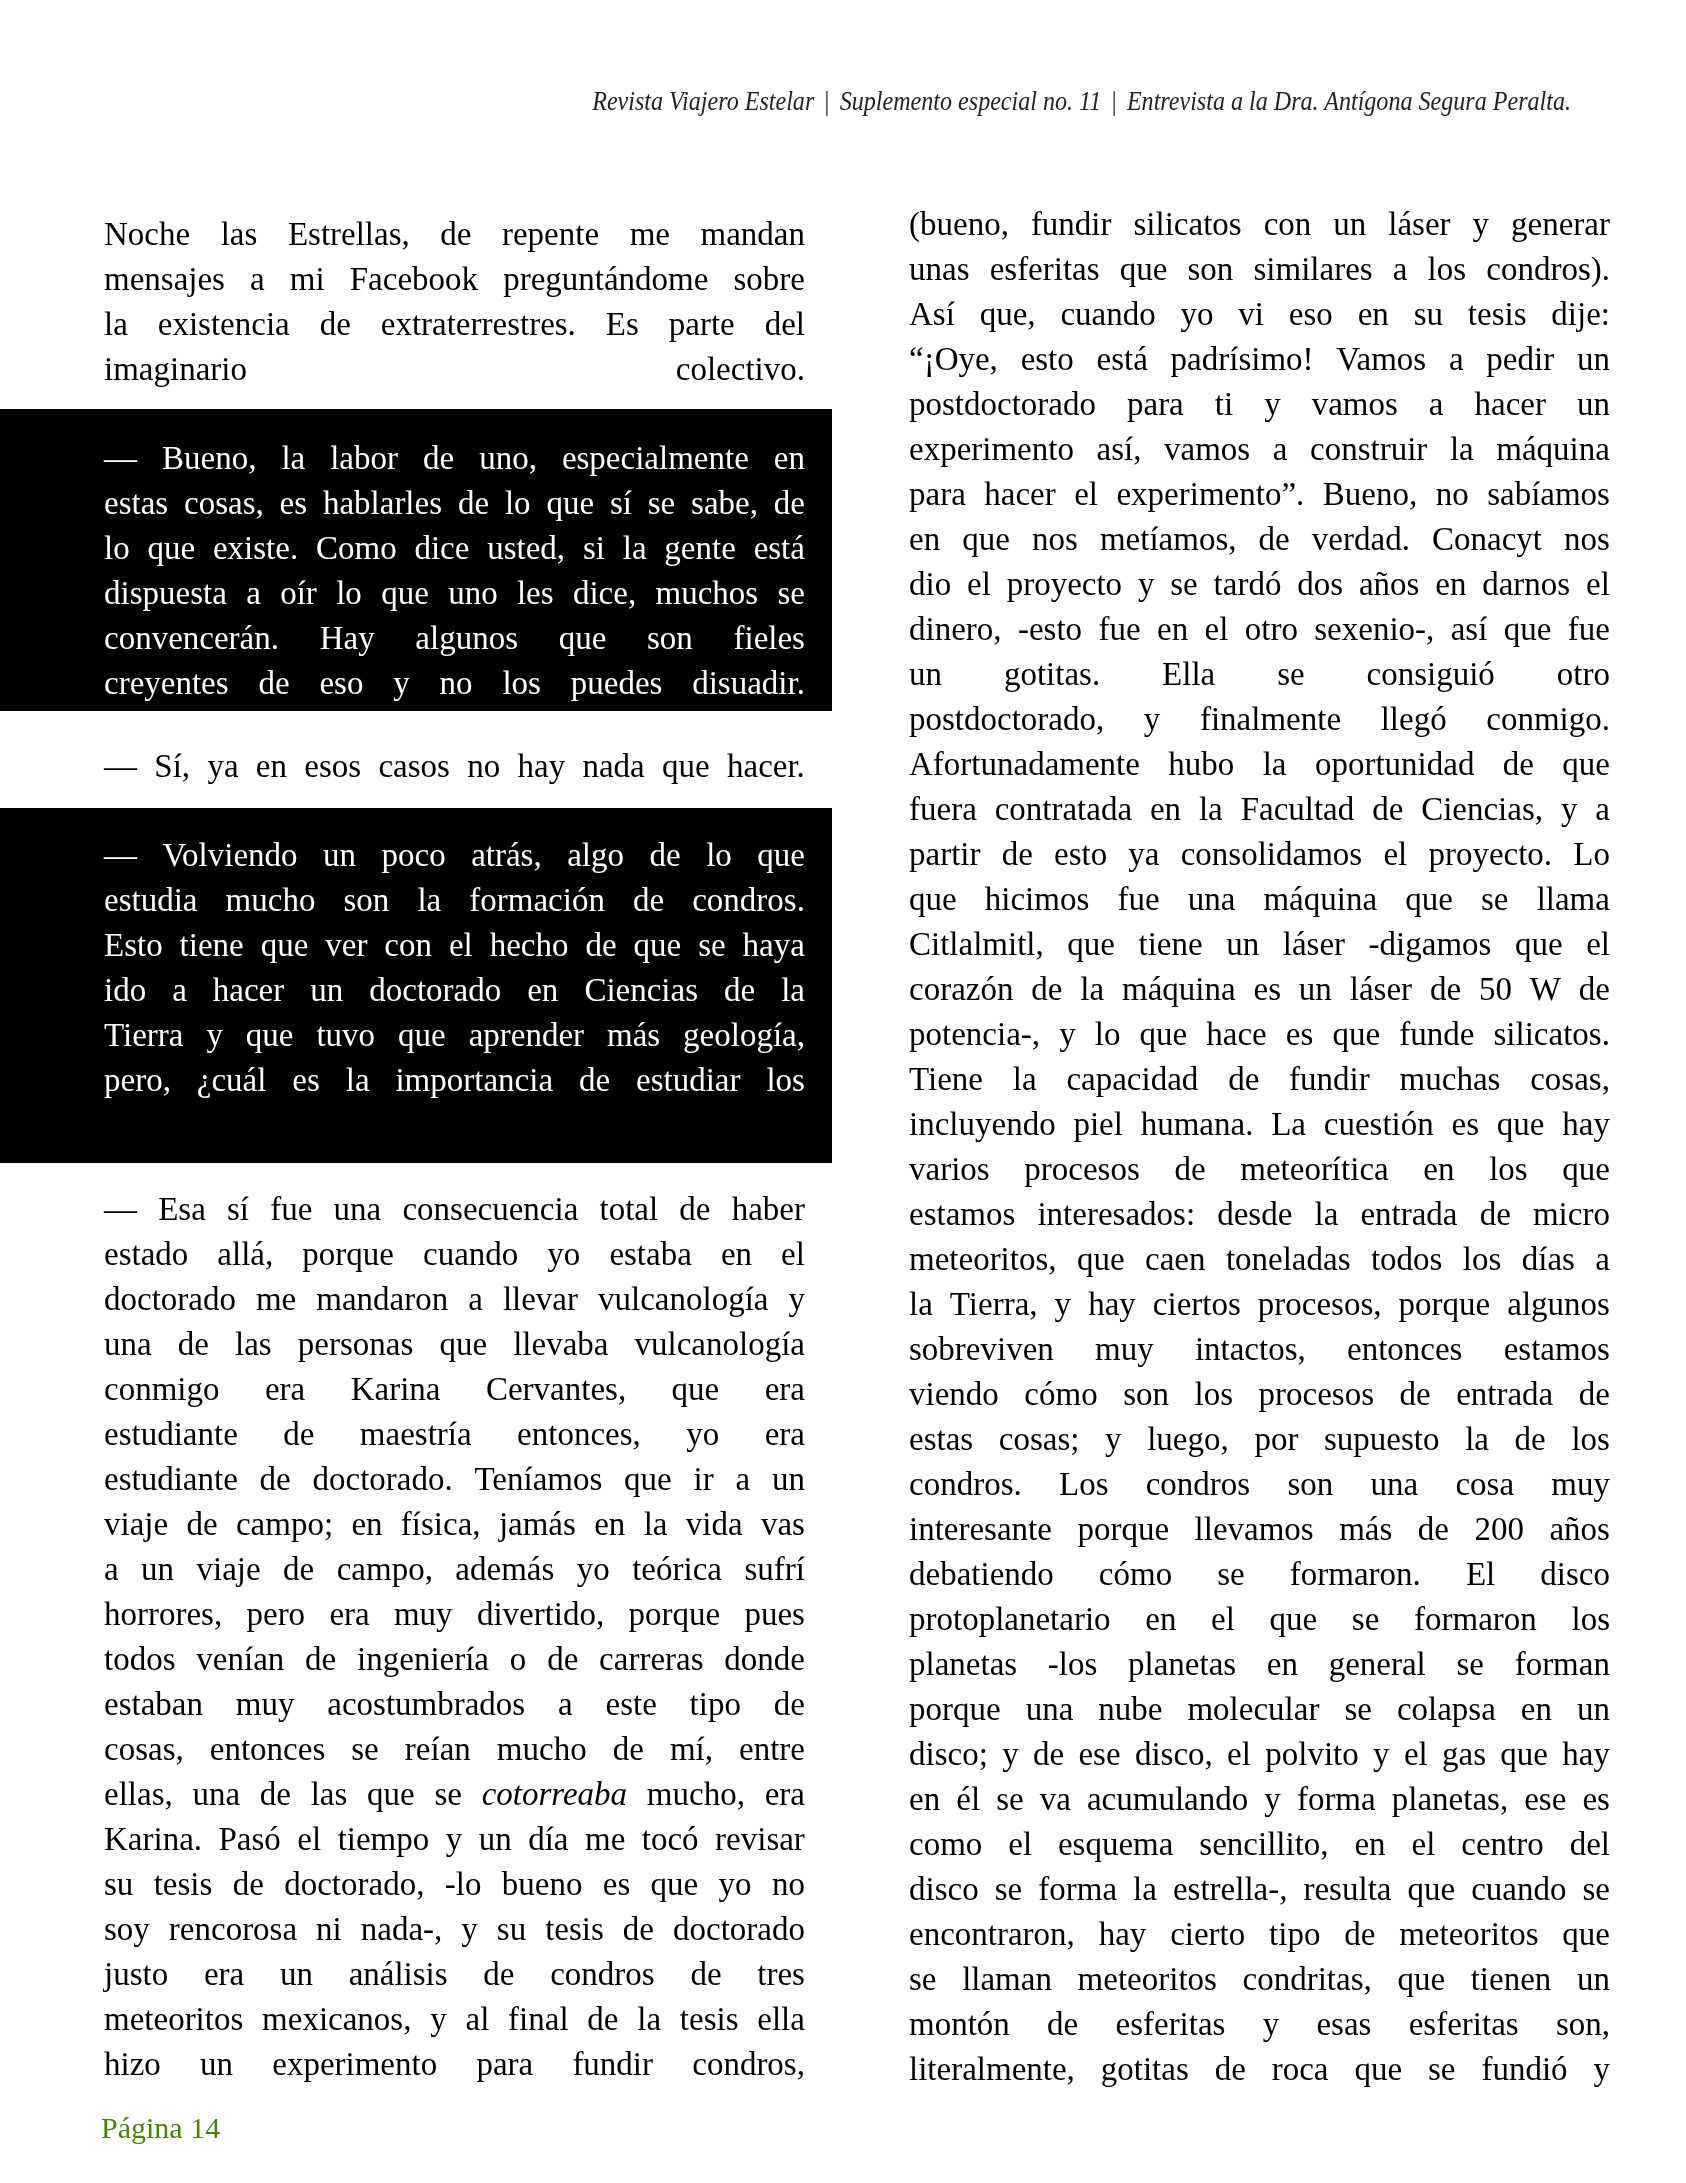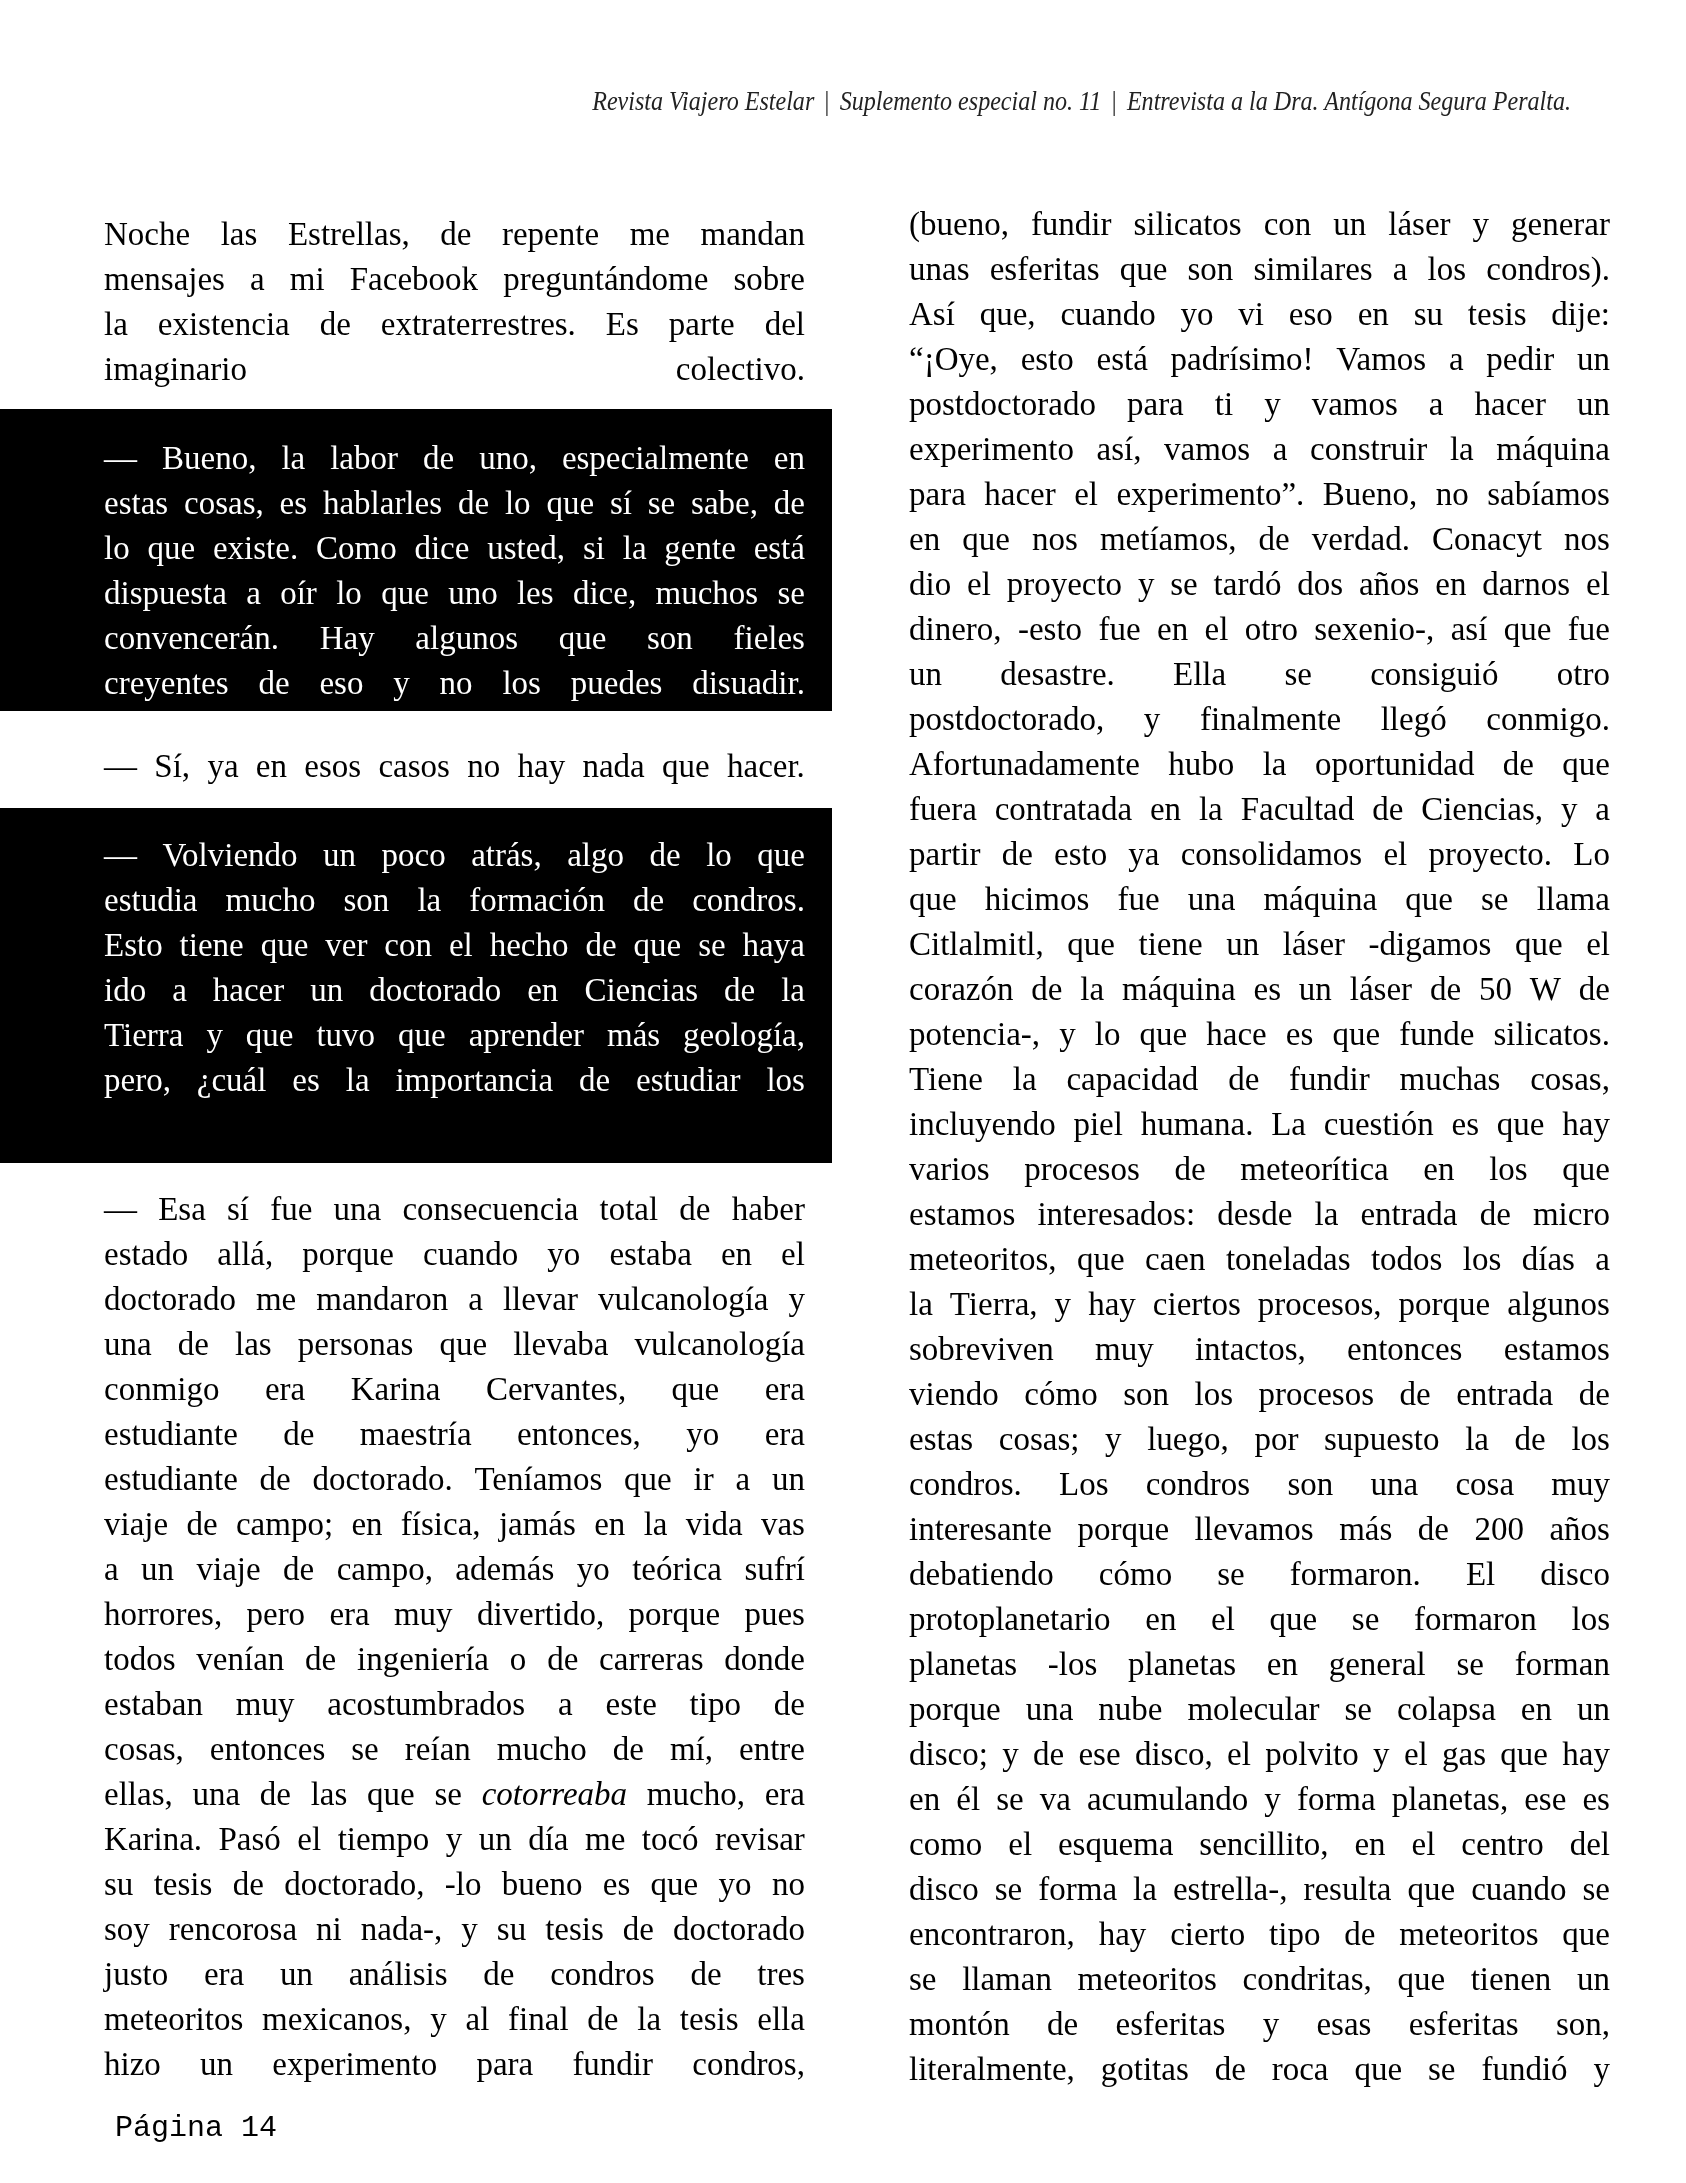--- a/index.html
+++ b/index.html
@@ -7,21 +7,21 @@
          font-family: "Liberation Serif", "DejaVu Serif", serif; color: #000; }
   .header { position: absolute; left: 0; top: 85px; width: 1571px; text-align: right;
             font-style: italic; font-size: 28px; color: #222; letter-spacing: 0px;
             transform: scaleX(0.86); transform-origin: right center; white-space: nowrap; }
   .header .sep { display: inline-block; margin: 0 12px; font-style: normal; }
   .col { position: absolute; width: 701px; font-size: 33px; line-height: 45px; }
   .right { left: 873px; top: 202px; margin-left: 36px; }
   .blackbox { position: absolute; left: 0; width: 832px; background: #000; }
   .para { position: absolute; left: 104px; width: 701px; margin-top: 10px; }
   .inv { color: #fff; }
-  .pagenum { position: absolute; left: 115px; top: 2111px; font-size: 30px; color: #000000; font-family: Liberation Mono, monospace; }
+  .pagenum { position: absolute; left: 101px; top: 2111px; font-size: 30px; color: #4d7c0f; }
   em { font-style: italic; }
   .j { display: flex; justify-content: space-between; white-space: nowrap; width: 701px; height: 45px; align-items: baseline; }
   .j.left-al { justify-content: space-between; gap: 0.25em; }
   .j span { white-space: pre; }
 </style>
 </head>
 <body>
 
 <div class="header">
   <span>Revista Viajero Estelar</span><span class="sep">|</span><span>Suplemento especial no. 11</span><span class="sep">|</span><span>Entrevista a la Dra. Antígona Segura Peralta.</span>
@@ -518,21 +518,21 @@
       <span>en</span>
       <span>el</span>
       <span>otro</span>
       <span>sexenio-,</span>
       <span>así</span>
       <span>que</span>
       <span>fue</span>
     </div>
     <div class="j">
       <span>un</span>
-      <span>desastre.</span>
+      <span>gotitas.</span>
       <span>Ella</span>
       <span>se</span>
       <span>consiguió</span>
       <span>otro</span>
     </div>
     <div class="j">
       <span>postdoctorado,</span>
       <span>y</span>
       <span>finalmente</span>
       <span>llegó</span>

